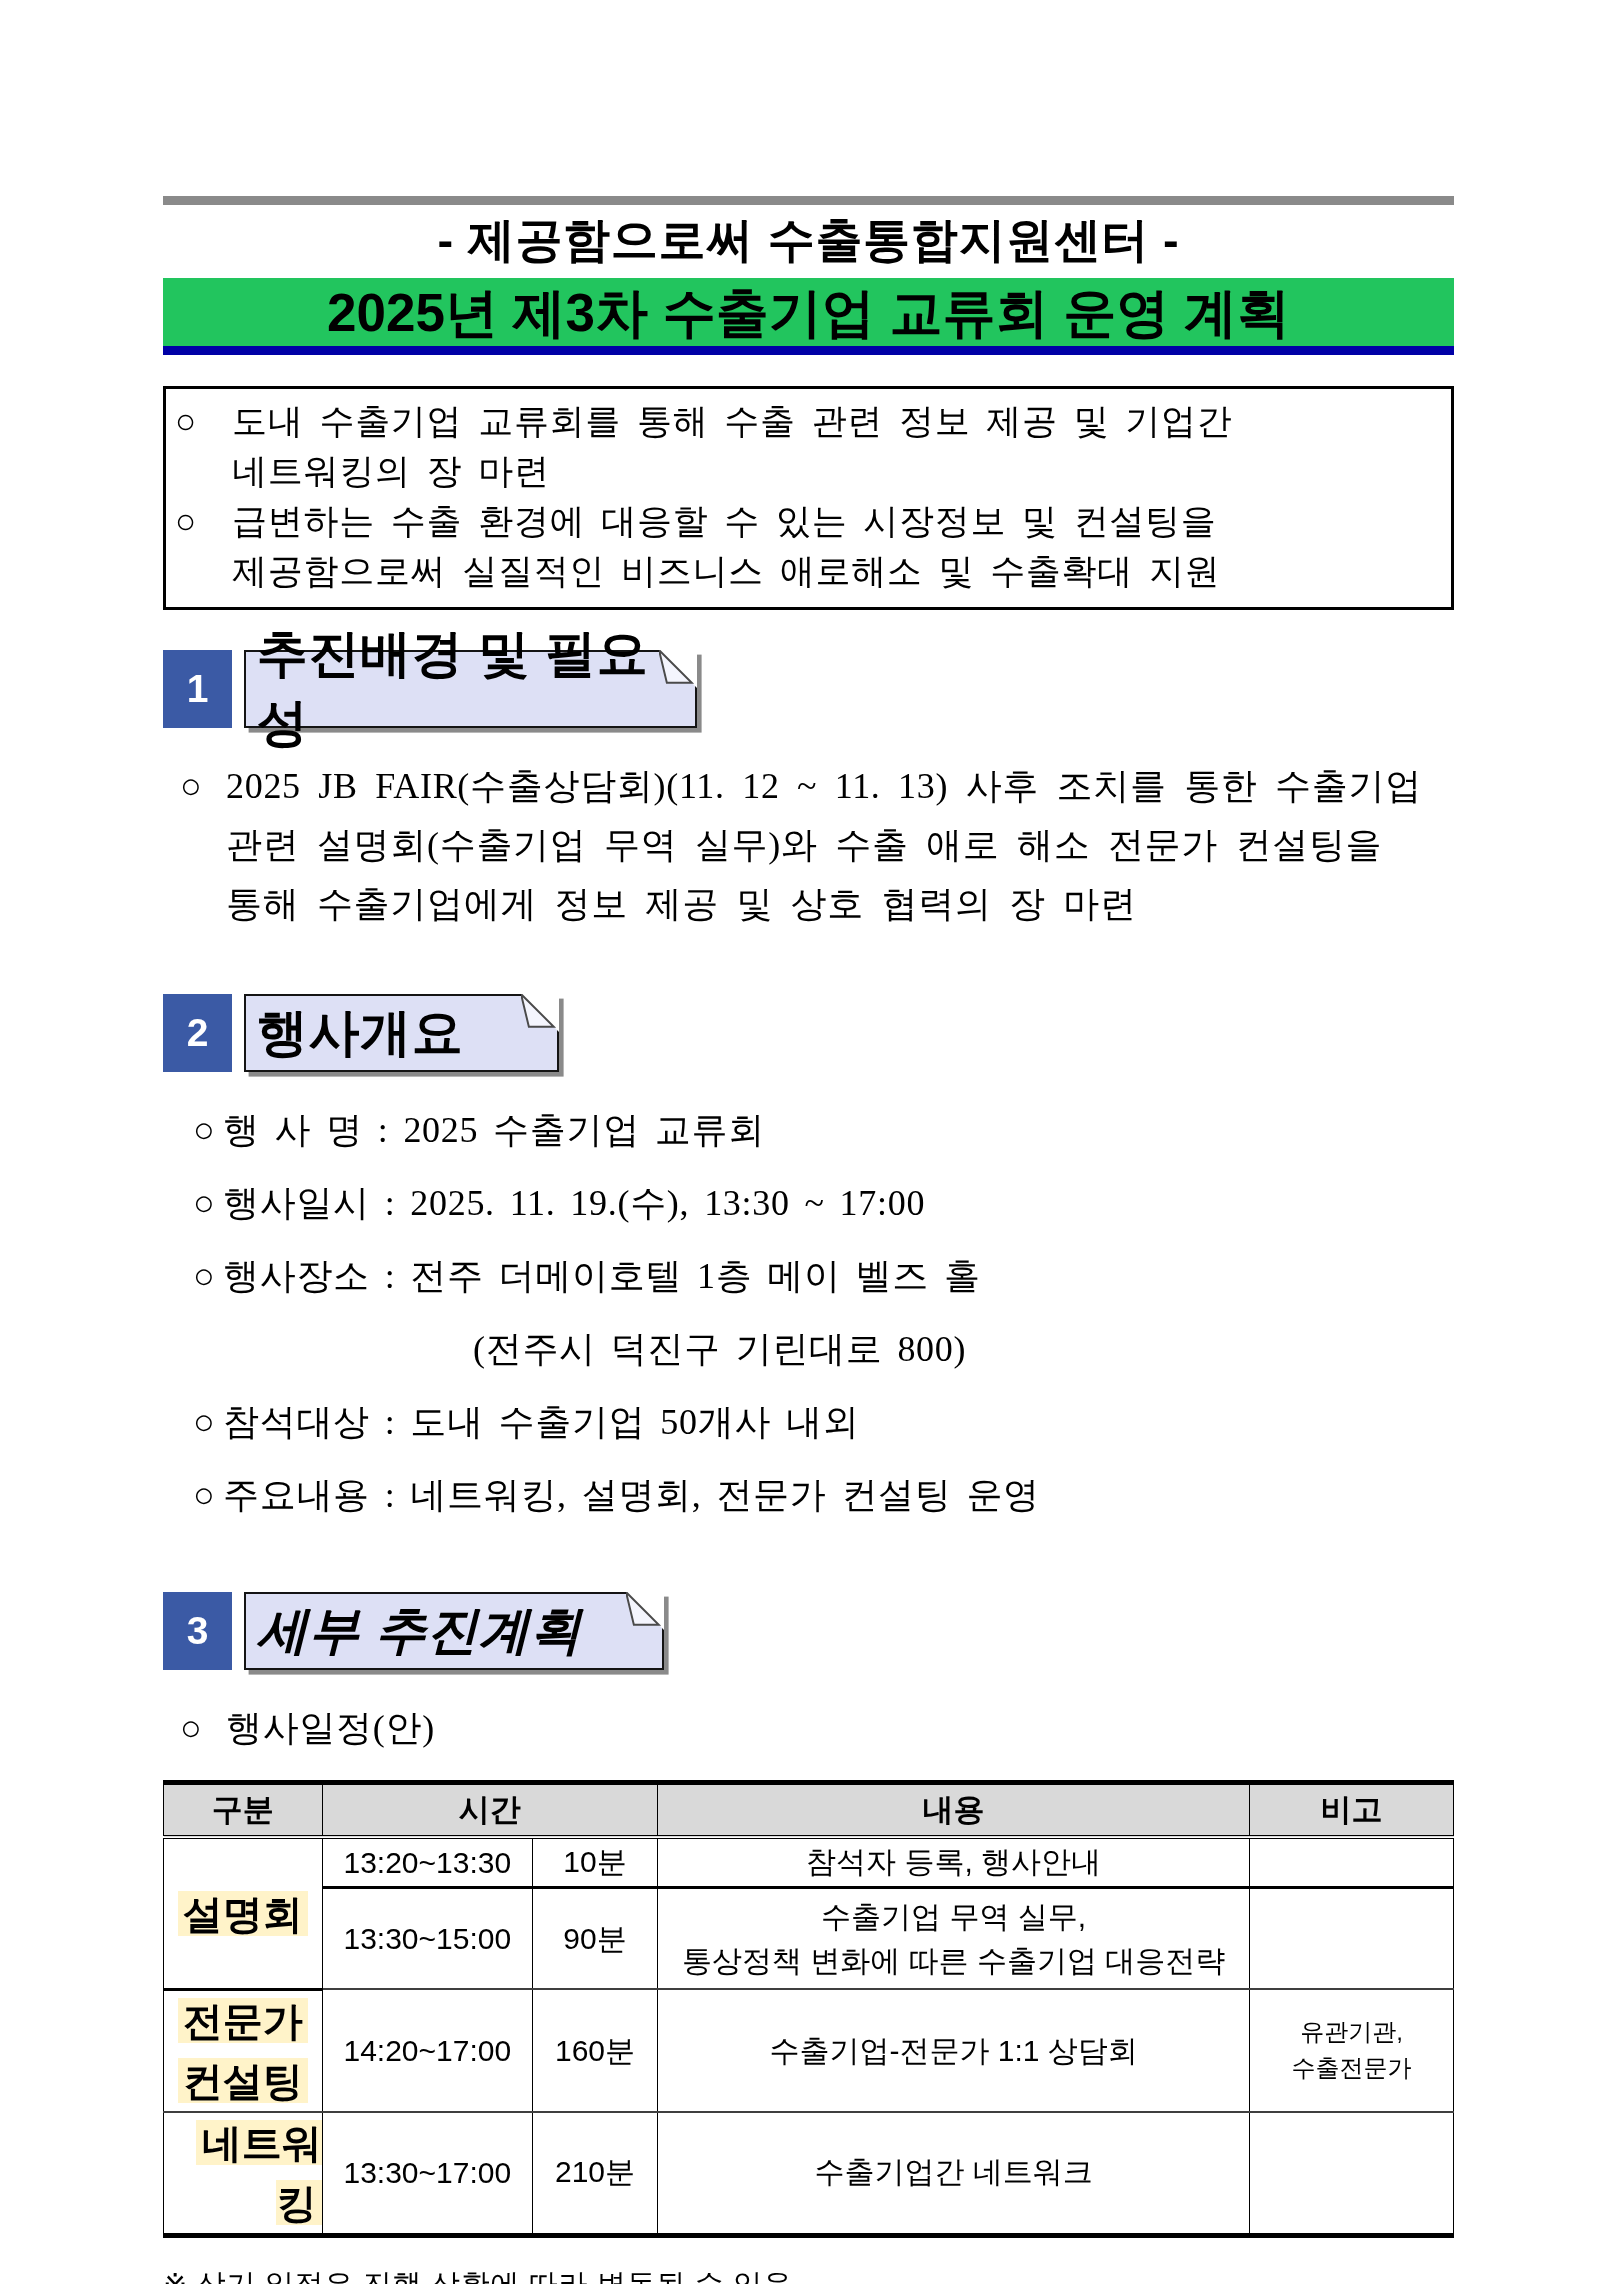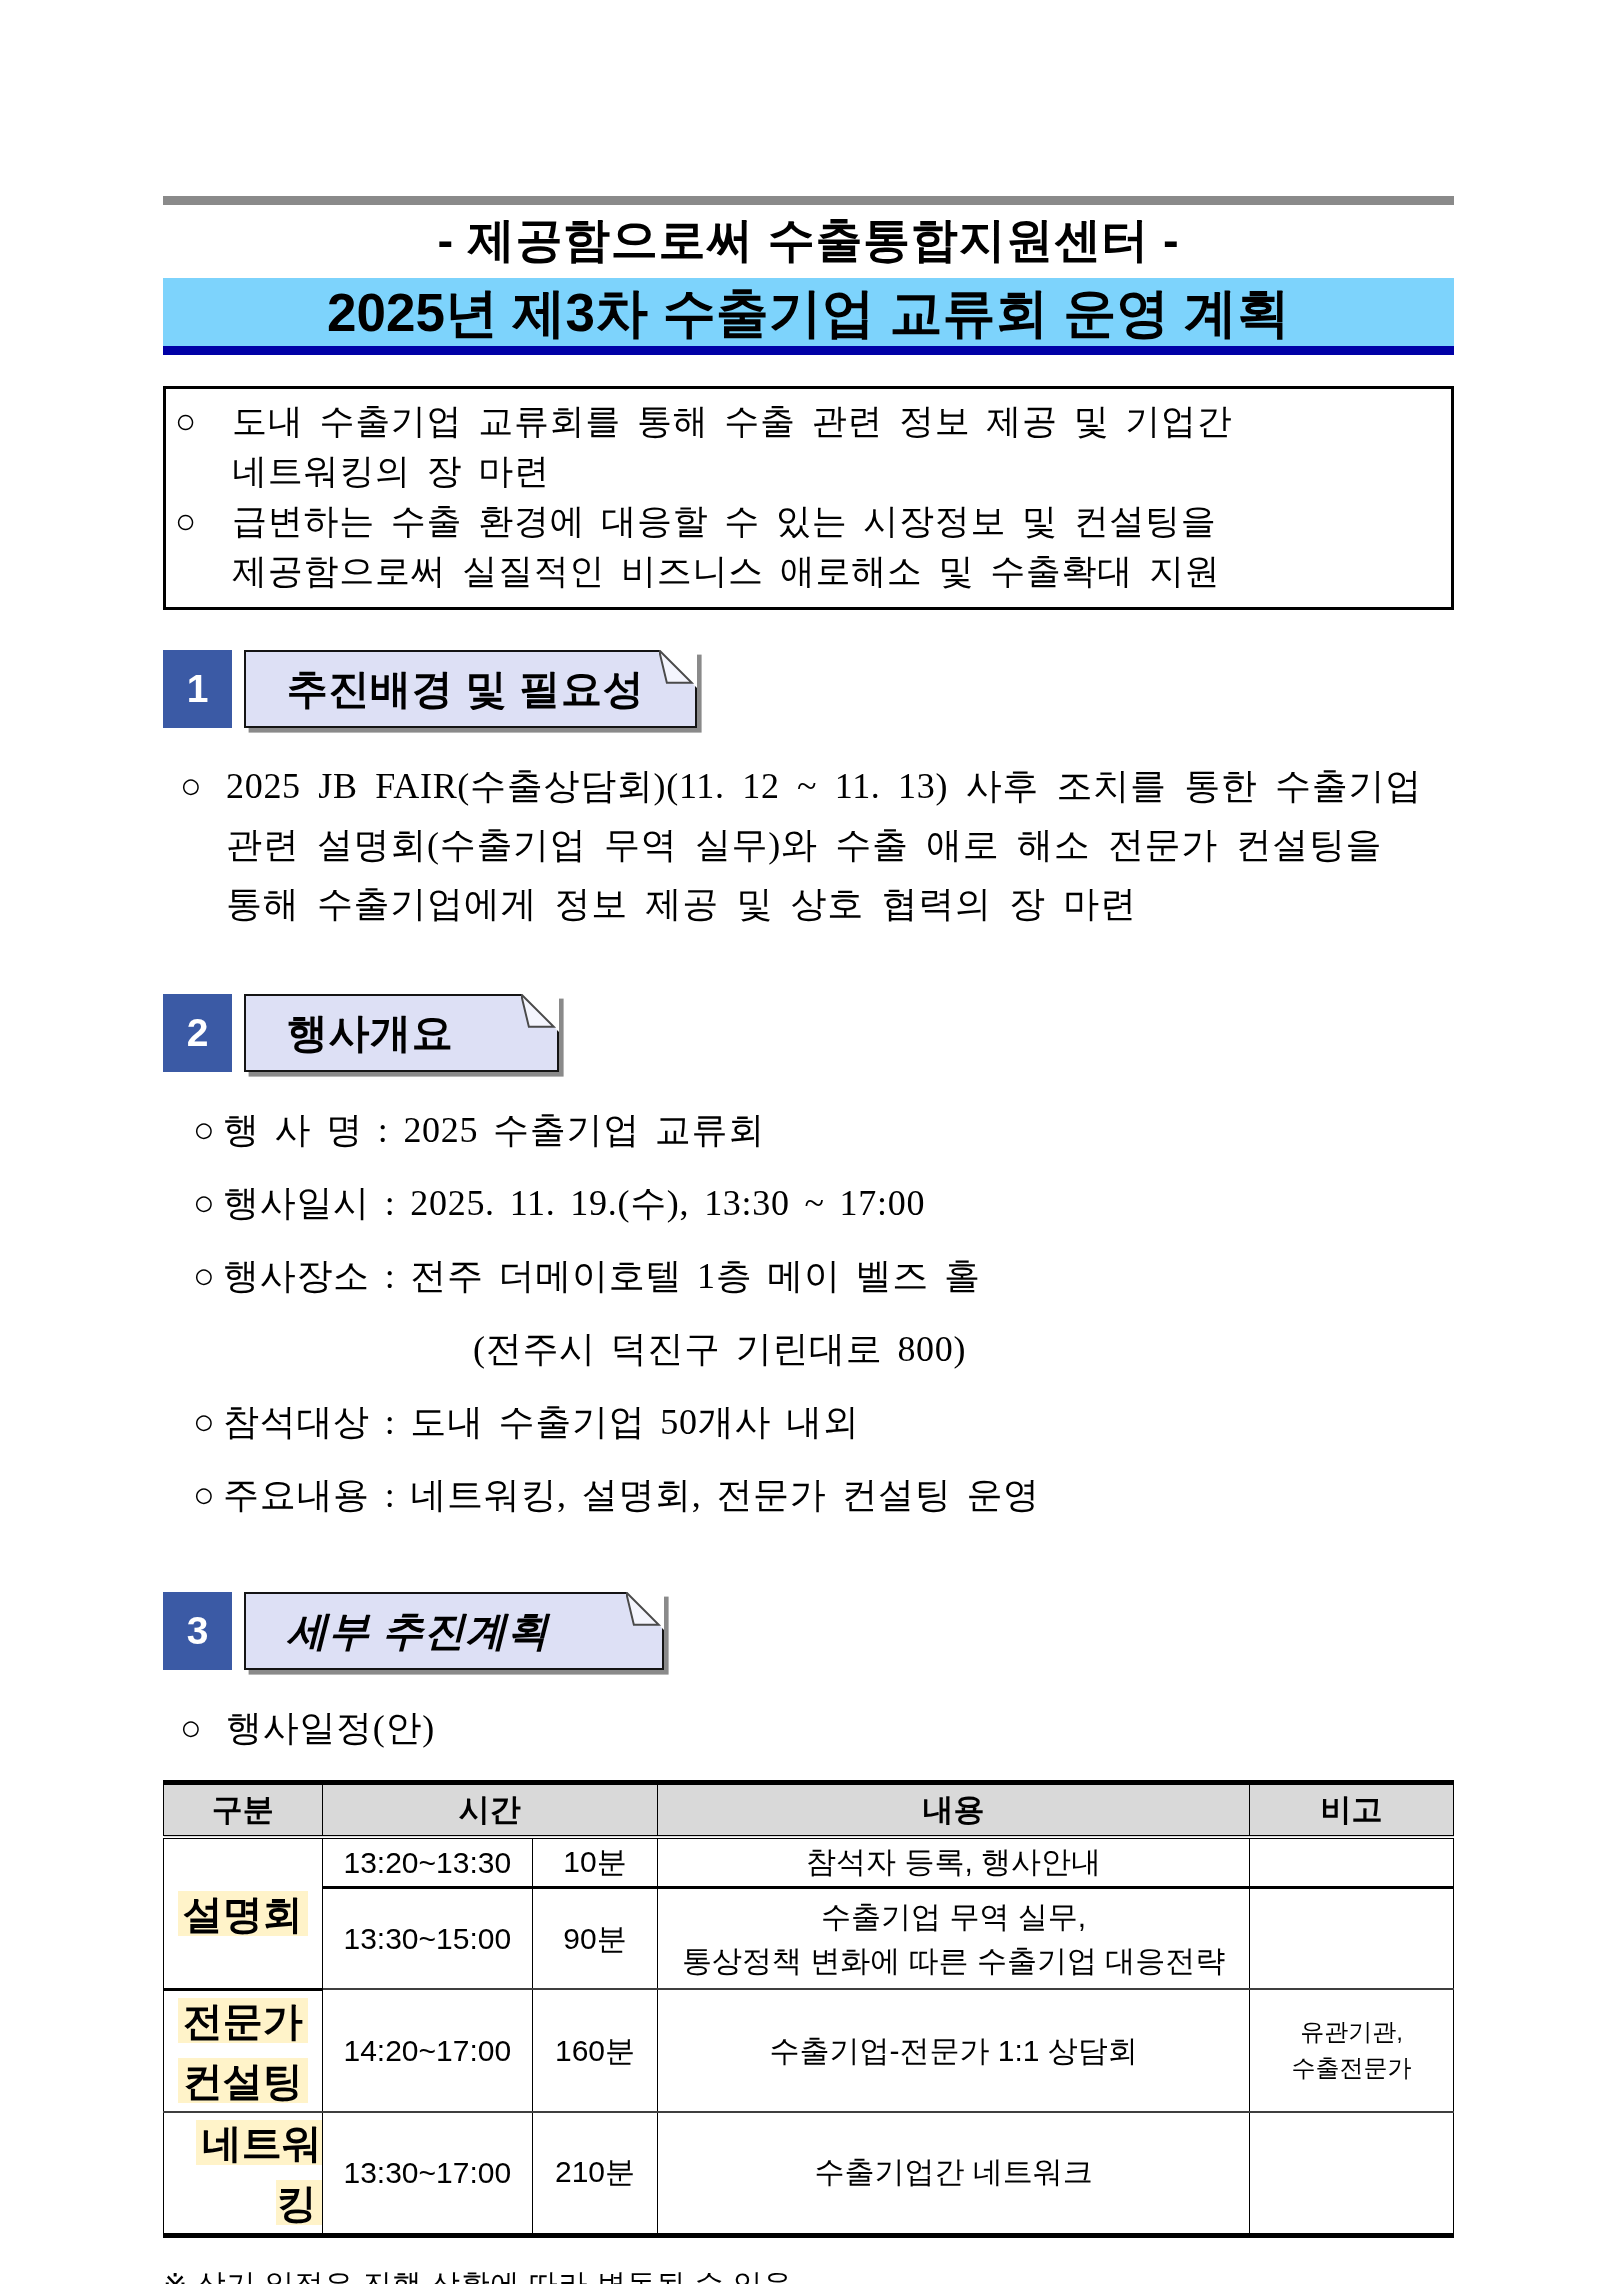--- a/index.html
+++ b/index.html
@@ -6,41 +6,41 @@
   body{width:1616px;height:2284px;position:relative;
        font-family:"Liberation Serif","DejaVu Serif",serif;color:#000;}
   .page{box-sizing:border-box;width:1616px;height:2284px;
         padding:196px 162px 0 163px;}
 
   
   .top-rule{height:9px;background:#8A8A8A;}
   .doc-subtitle{margin-top:2.6px;text-align:center;font-weight:bold;
         font-family:"Liberation Sans","DejaVu Sans",sans-serif;
         font-size:47px;line-height:63px;letter-spacing:0.7px;}
-  .title-band{margin-top:7.8px;background:#7dd3fc;text-align:center;
+  .title-band{margin-top:7.8px;background:#22c55e;text-align:center;
         font-family:"Liberation Sans","DejaVu Sans",sans-serif;
         font-weight:bold;font-size:53px;line-height:65px;padding:1.3px 0;}
   .title-underline{height:9px;background:#0000A6;}
 
   
   .summary-box{margin-top:31px;border:3.9px solid #000;padding:7.8px 11.7px 10.4px 5.2px;}
   .sum-item{display:flex;font-size:35px;line-height:50px;}
   .sum-item .b-marker{flex:none;width:57px;text-align:left;padding-left:3.9px;}
   .sum-item .b-text{flex:1;letter-spacing:0.7px;word-spacing:6.5px;}
 
   
   .sec{display:flex;align-items:stretch;height:78px;
        font-family:"Liberation Sans","DejaVu Sans",sans-serif;}
   .sec-num{flex:none;width:69px;background:#3B5AA5;color:#fff;
        display:flex;align-items:center;justify-content:center;
        font-size:39px;font-weight:bold;}
   .sec-spacer{flex:none;width:11.7px;}
   .sec-box{position:relative;background:#DDE0F5;border:2px solid #141414;
        box-shadow:4.6px 4.6px 0 #8A8A8A;display:flex;align-items:center;
-       padding-left:41px;font-size:41px;font-weight:bold;letter-spacing:0.7px;
+       padding-left:11px;font-size:51px;font-weight:bold;letter-spacing:0.7px;
        box-sizing:border-box;}
   .sec-fold{position:absolute;top:-2px;right:-2px;width:38px;height:38px;}
 
   
   .para{margin-top:29px;font-size:36px;line-height:59px;}
   .para .b-row{display:flex;}
   .para .b-marker{flex:none;width:63px;padding-left:17px;box-sizing:border-box;}
   .para .b-text{flex:1;letter-spacing:0.7px;word-spacing:7.8px;}
   .olist{margin-top:22px;font-size:36px;line-height:73px;}
   .olist .b-row{display:flex;}

